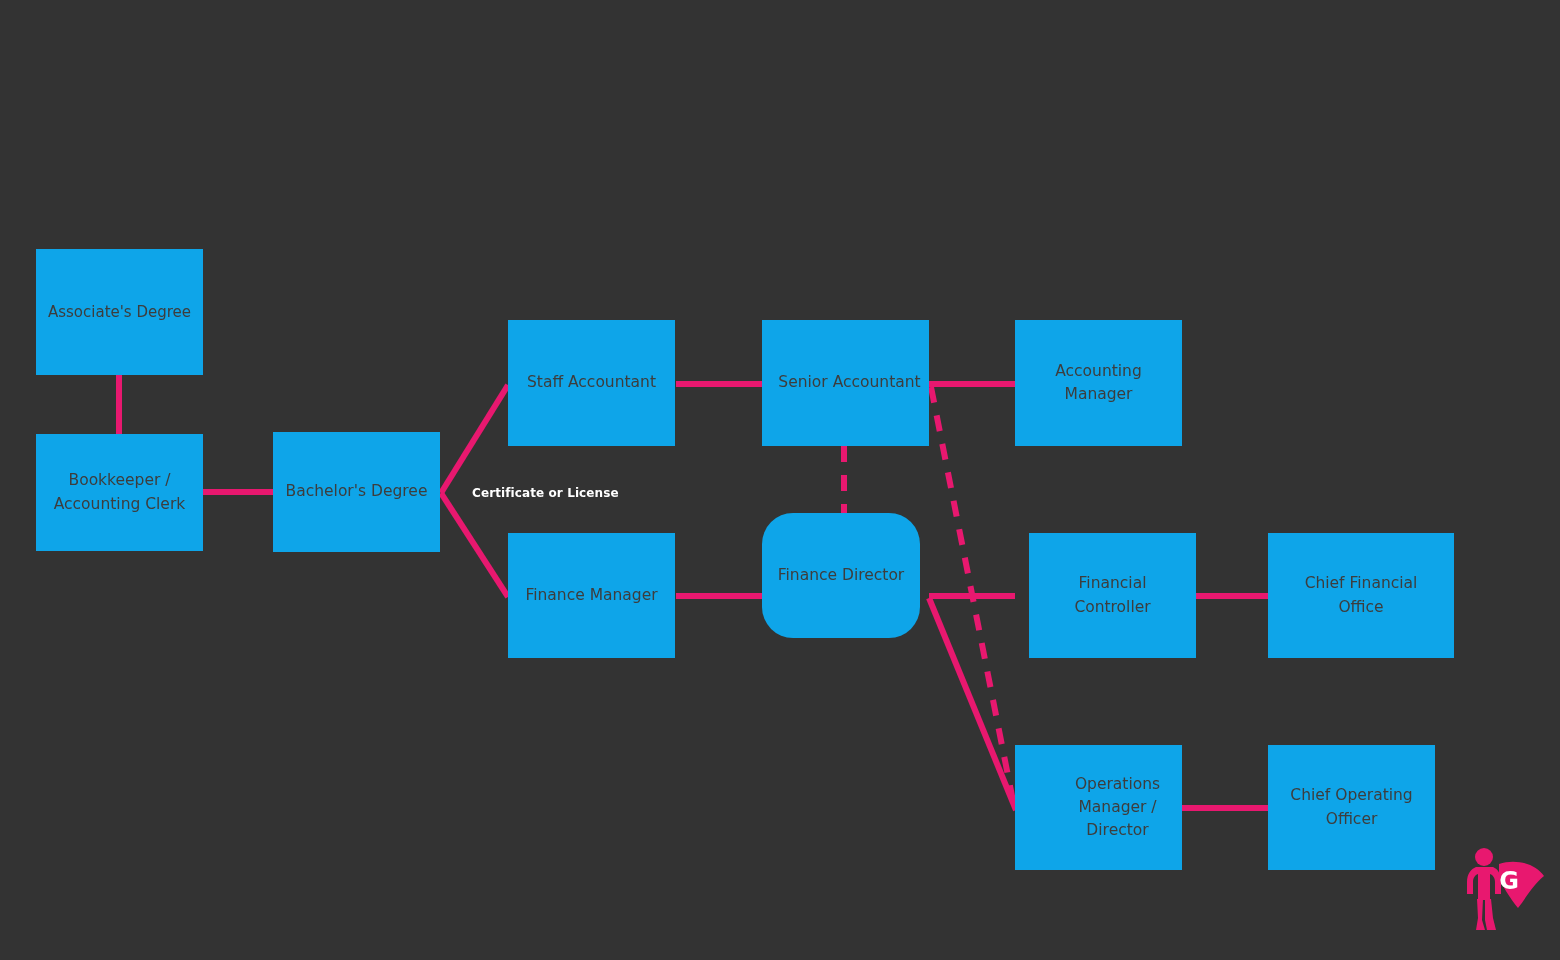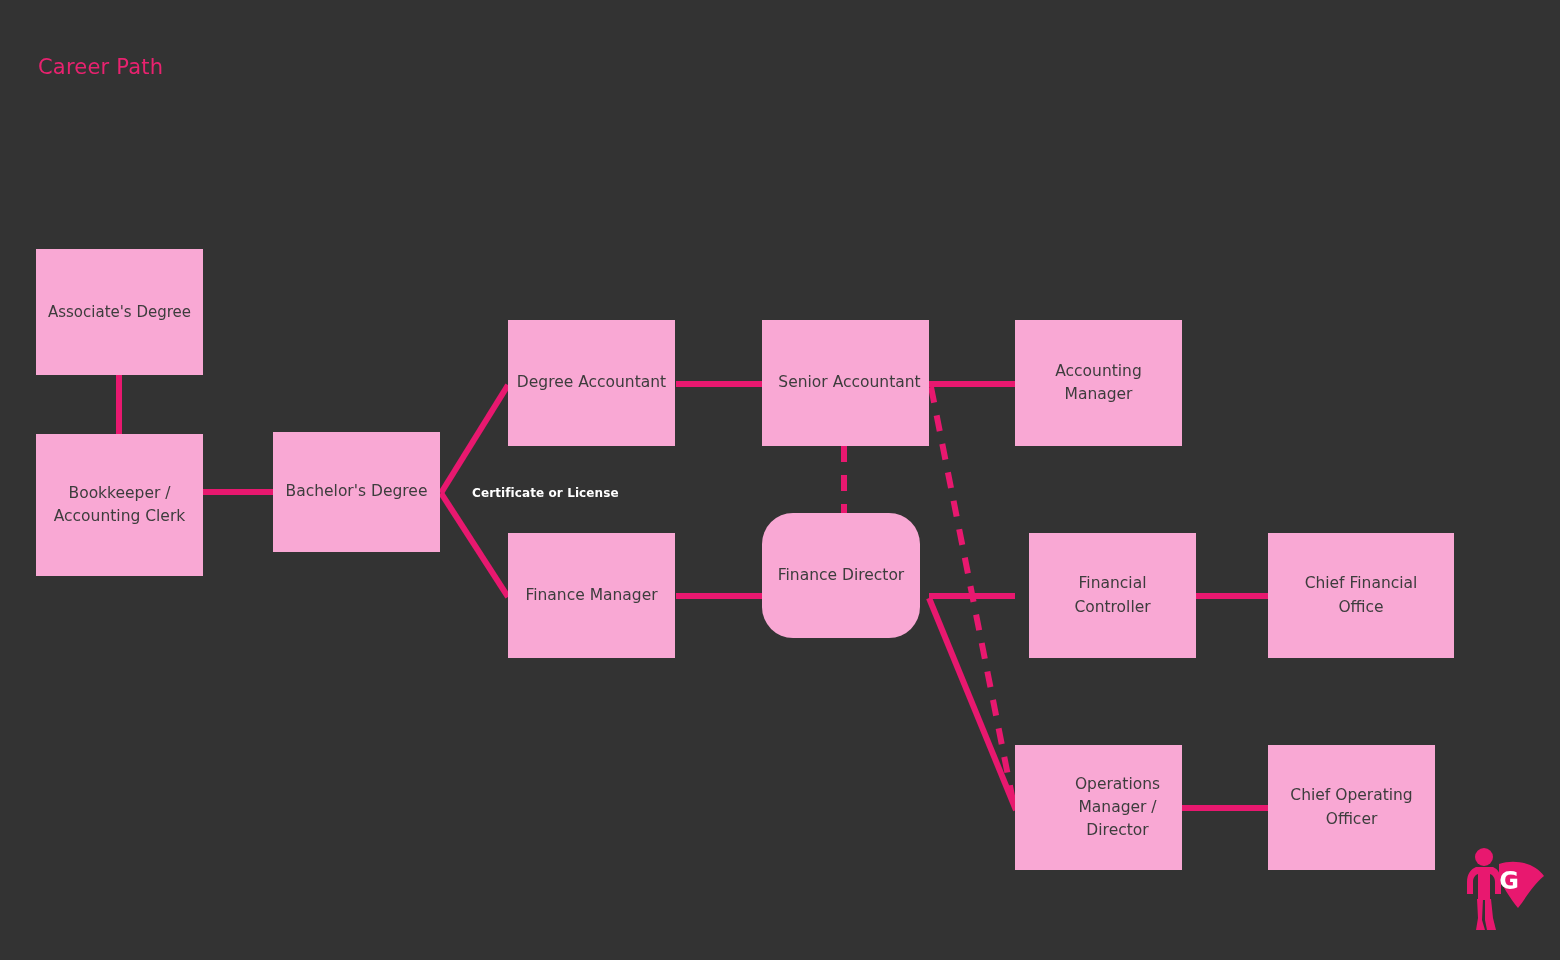--- a/index.html
+++ b/index.html
@@ -52,21 +52,21 @@
     position: absolute;
     left: 0; top: 0;
     width: 1560px;
     height: 960px;
     pointer-events: none;
   }
 
   
   .node {
     position: absolute;
-    background: #f9a8d4;
+    background: #0ea5e9;
     box-sizing: border-box;
     display: flex;
     align-items: center;
     justify-content: center;
     text-align: center;
     color: #3d3d3d;
     font-size: 15.5px;
     line-height: 1.5;
     padding: 4px 6px;
     z-index: 5;
@@ -100,21 +100,20 @@
     height: 92px;
     z-index: 7;
   }
 </style>
 </head>
 <body>
 
 <div id="stage">
 
   <div id="header">
-    <div id="subtitle">Career Path</div>
   </div>
 
   <svg id="links" viewBox="0 0 1560 960" width="1560" height="960" xmlns="http://www.w3.org/2000/svg">
       <path d="M 119 375 L 119 435" fill="none" stroke="#e8186f" stroke-width="6" stroke-linecap="butt"></path>
       <path d="M 203 492 L 273 492" fill="none" stroke="#e8186f" stroke-width="6" stroke-linecap="butt"></path>
       <path d="M 441 493 L 508 385" fill="none" stroke="#e8186f" stroke-width="6" stroke-linecap="butt"></path>
       <path d="M 441 493 L 508 597" fill="none" stroke="#e8186f" stroke-width="6" stroke-linecap="butt"></path>
       <path d="M 676 384 L 762 384" fill="none" stroke="#e8186f" stroke-width="6" stroke-linecap="butt"></path>
       <path d="M 929 384 L 1015 384" fill="none" stroke="#e8186f" stroke-width="6" stroke-linecap="butt"></path>
       <path d="M 844 446 L 844 533" fill="none" stroke="#e8186f" stroke-width="6" stroke-linecap="butt" stroke-dasharray="16 13"></path>
@@ -123,29 +122,29 @@
       <path d="M 929 596 L 1015 596" fill="none" stroke="#e8186f" stroke-width="6" stroke-linecap="butt"></path>
       <path d="M 1182 596 L 1268 596" fill="none" stroke="#e8186f" stroke-width="6" stroke-linecap="butt"></path>
       <path d="M 929 598 L 1016 810" fill="none" stroke="#e8186f" stroke-width="6" stroke-linecap="butt"></path>
       <path d="M 1182 808 L 1268 808" fill="none" stroke="#e8186f" stroke-width="6" stroke-linecap="butt"></path>
     </svg>
 
   <div id="nodes">
       <div class="node tight" style="left: 36px; top: 249px; width: 167px; height: 126px;">
         <span class="label">Associate's Degree</span>
       </div>
-      <div class="node" style="left: 36px; top: 434px; width: 167px; height: 142px;">
+      <div class="node" style="left: 36px; top: 434px; width: 167px; height: 117px;">
         <span class="label">Bookkeeper /
 Accounting Clerk</span>
       </div>
       <div class="node" style="left: 273px; top: 432px; width: 167px; height: 120px;">
         <span class="label">Bachelor's Degree</span>
       </div>
       <div class="node" style="left: 508px; top: 320px; width: 167px; height: 126px;">
-        <span class="label">Degree Accountant</span>
+        <span class="label">Staff Accountant</span>
       </div>
       <div class="node" style="left: 762px; top: 320px; width: 167px; height: 126px; padding-left: 14px;">
         <span class="label">Senior Accountant</span>
       </div>
       <div class="node" style="left: 1015px; top: 320px; width: 167px; height: 126px;">
         <span class="label">Accounting
 Manager</span>
       </div>
       <div class="node" style="left: 508px; top: 533px; width: 167px; height: 125px;">
         <span class="label">Finance Manager</span>

